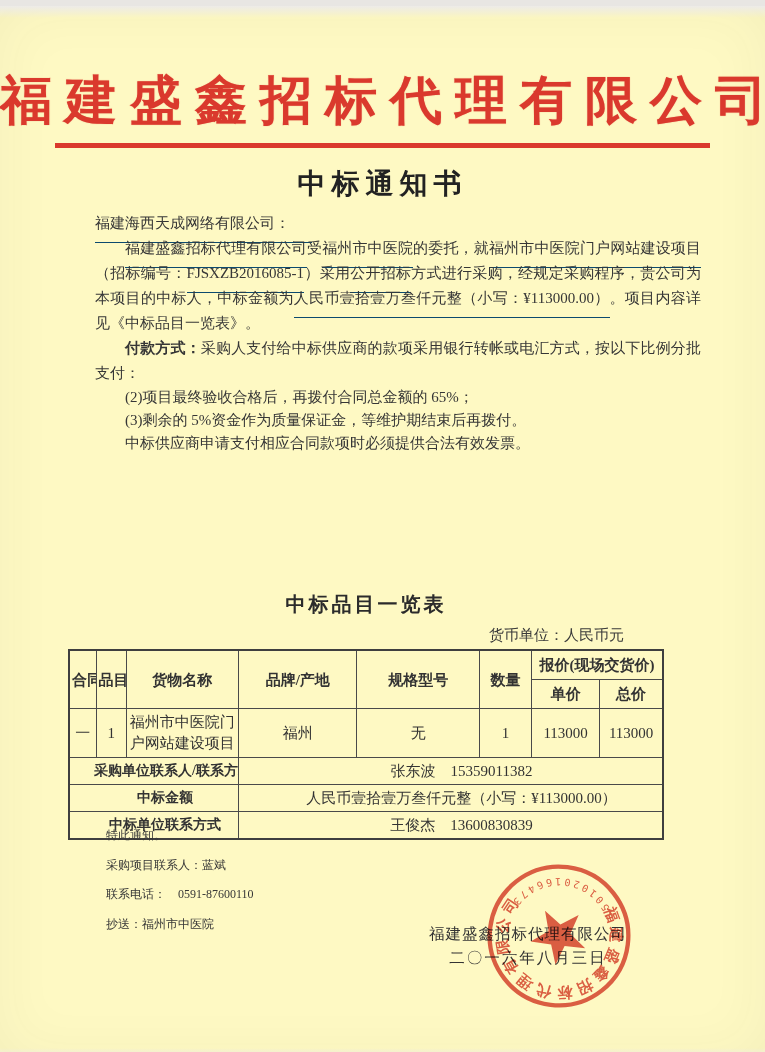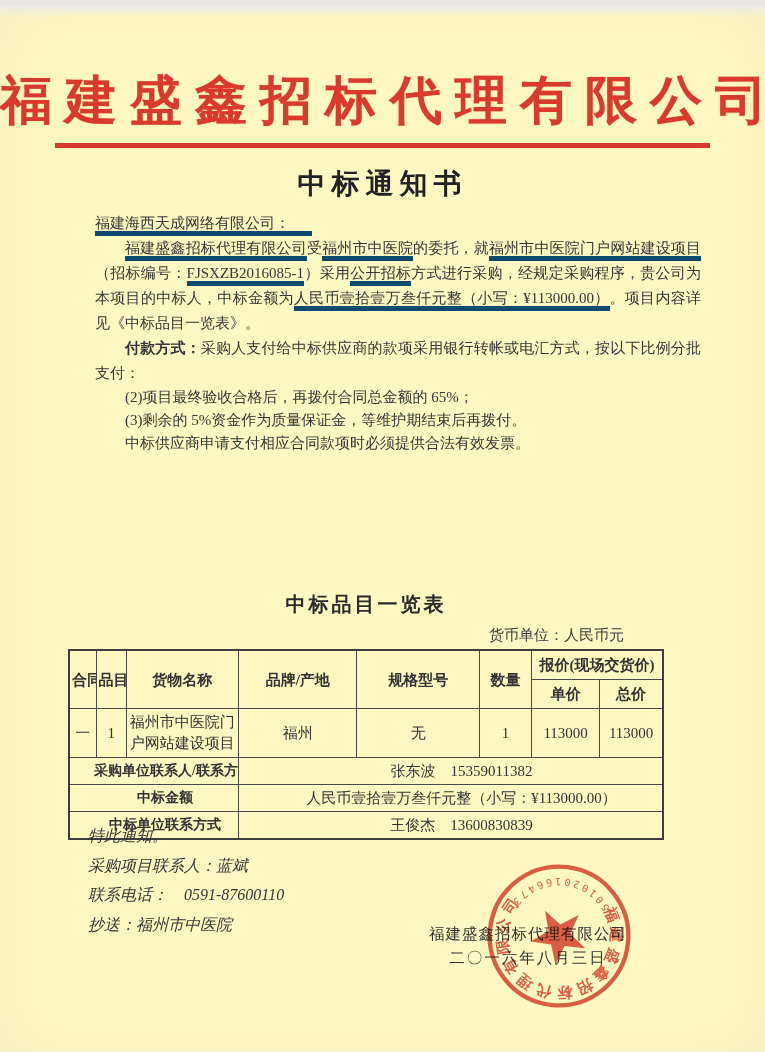--- a/index.html
+++ b/index.html
@@ -41,21 +41,21 @@
   }
 
   
   .body-text{
     position:absolute;top:205px;left:95px;width:606px;
     font-size:15px;line-height:25px;
     text-align:justify;
   }
   .body-text p{margin:0;}
   .ind{text-indent:2em;}
-  .u{border-bottom:5px solid #0c4a6e;padding-bottom:0;}
+  .u{border-bottom:1px solid #0c4a6e;padding-bottom:11px;}
   .u-trail{padding-right:22px;}
   .b{font-weight:bold;}
   .payment-lead{margin-top:18px;}
   .pay-item{line-height:23px;}
   .pay-item.first{margin-top:5px;}
   .invoice-note{line-height:23px;}
   .delivery{margin-top:33px;}
 
   
   .table-section{position:absolute;top:584px;left:68px;width:596px;}
@@ -86,22 +86,22 @@
   td.wrapname{word-break:break-all;padding:2px 6px;white-space:normal;}
   tr.foot td{height:24px;line-height:24px;padding-left:24px;}
   td.flabel{
     text-align:left;font-weight:bold;padding-left:6px;
     font-size:14px;white-space:nowrap;
   }
   td.fval{font-size:15px;white-space:nowrap;}
 
   
   .closing{
-    position:absolute;top:815px;left:88px;
-    font-size:16px;line-height:29.5px;color:#363636;font-style:italic;
+    position:absolute;top:815px;left:106px;
+    font-size:12px;line-height:29.5px;color:#363636;
   }
   .closing p{margin:0;}
 
   
   .signature{
     position:absolute;top:917px;left:423px;width:210px;
     text-align:center;font-size:15.5px;color:#333;
   }
   .signature .sig-company{margin:0;line-height:22px;letter-spacing:1px;}
   .signature .sig-date{margin:2px 0 0;line-height:22px;letter-spacing:2px;}

